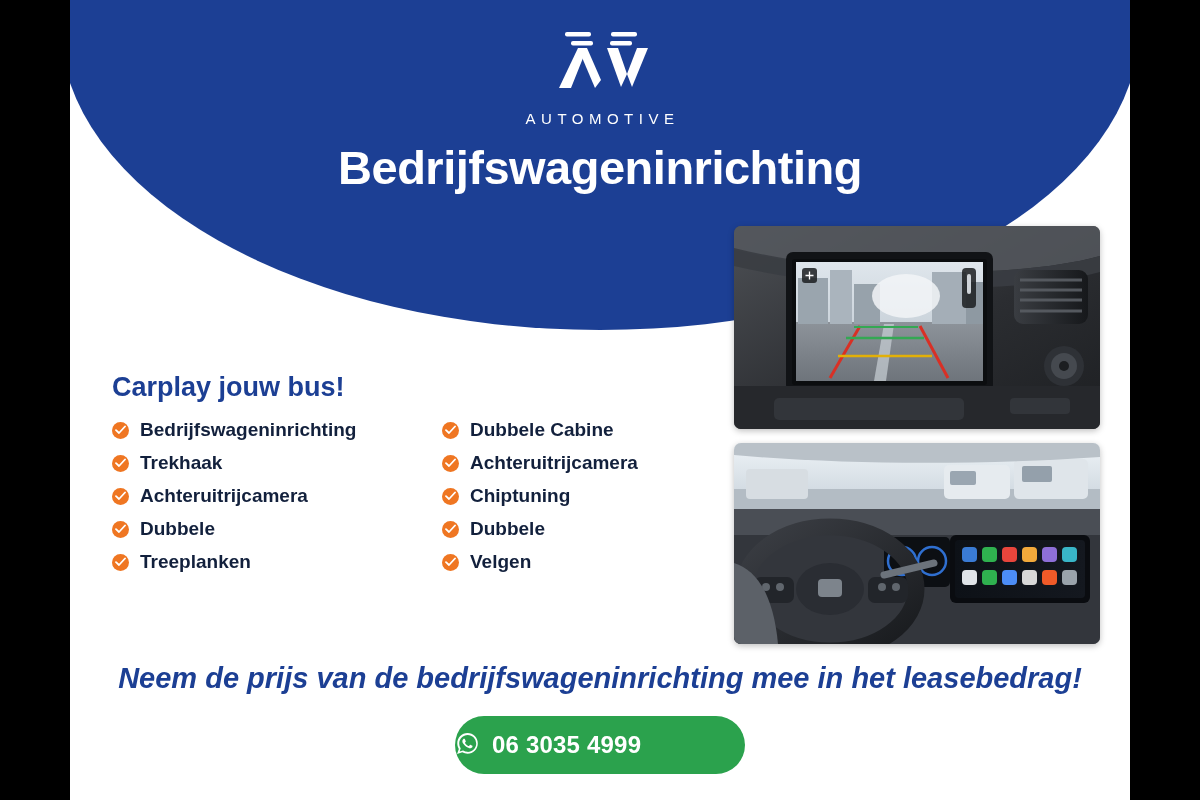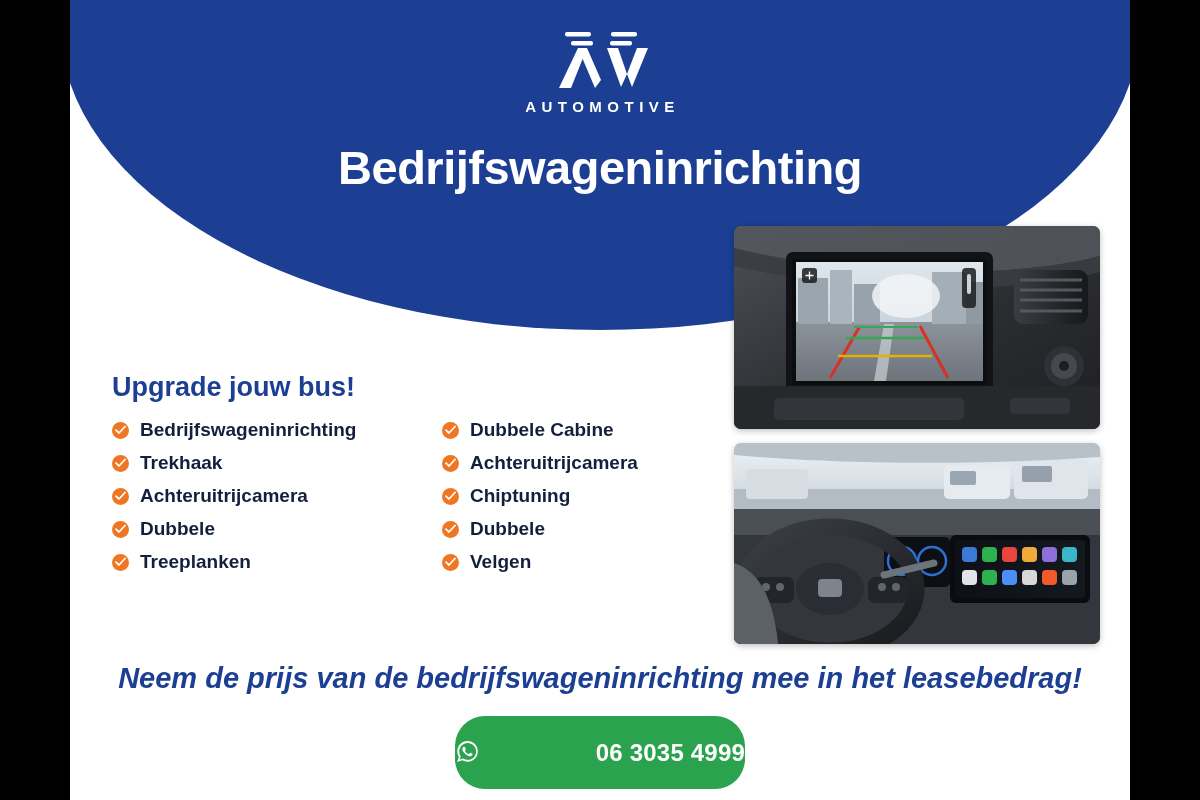--- a/index.html
+++ b/index.html
@@ -50,24 +50,24 @@
     color: #ffffff;
   }
   .logo-mark {
     position: relative;
     display: inline-block;
     width: 170px;
     height: 62px;
   }
   .logo-mark svg { display: block; }
   .logo-sub {
-    margin-top: 2px;
+    margin-top: 14px;
     font-size: 15px;
     letter-spacing: 5.5px;
-    font-weight: 700;
+    font-weight: 400;
     color: #ffffff;
     text-indent: 5px;
   }
 
   .poster-title {
     position: absolute;
     left: 0;
     top: 140px;
     width: 1060px;
     text-align: center;
@@ -156,26 +156,26 @@
     font-weight: 700;
     font-style: italic;
   }
 
   
   .cta {
     position: absolute;
     left: 385px;
     top: 716px;
     width: 290px;
-    height: 73px;
+    height: 58px;
     background: #2ba24d;
     border-radius: 30px;
     display: flex;
     align-items: center;
-    justify-content: space-between;
+    justify-content: flex-start;
     gap: 12px;
     cursor: pointer;
     border: none;
     padding: 0;
   }
   .cta-label {
     color: #ffffff;
     font-size: 24px;
     font-weight: 700;
     letter-spacing: 0.2px;
@@ -204,21 +204,21 @@
             <path d="M112 44 L122 18 L133 18 L117 57 Z"></path>
           </g>
         </svg>
       </div>
       <div class="logo-sub">AUTOMOTIVE</div>
     </div>
 
     <div class="poster-title">Bedrijfswageninrichting</div>
 
     <div class="features">
-      <div class="features-title">Upgrade jouw bus!</div>
+      <div class="features-title">Carplay jouw bus!</div>
       <div class="feature-cols">
         <div class="feature-col col-1">
           <div class="feature-item">
             <span class="check-badge">
               <svg width="11" height="10" viewBox="0 0 11 10" aria-hidden="true">
                   <path d="M1 5.2 L4 8 L10 1.5" fill="none" stroke="#ffffff" stroke-width="1.8" stroke-linecap="round" stroke-linejoin="round"></path>
                 </svg>
             </span>
             <span>Bedrijfswageninrichting</span>
           </div>

